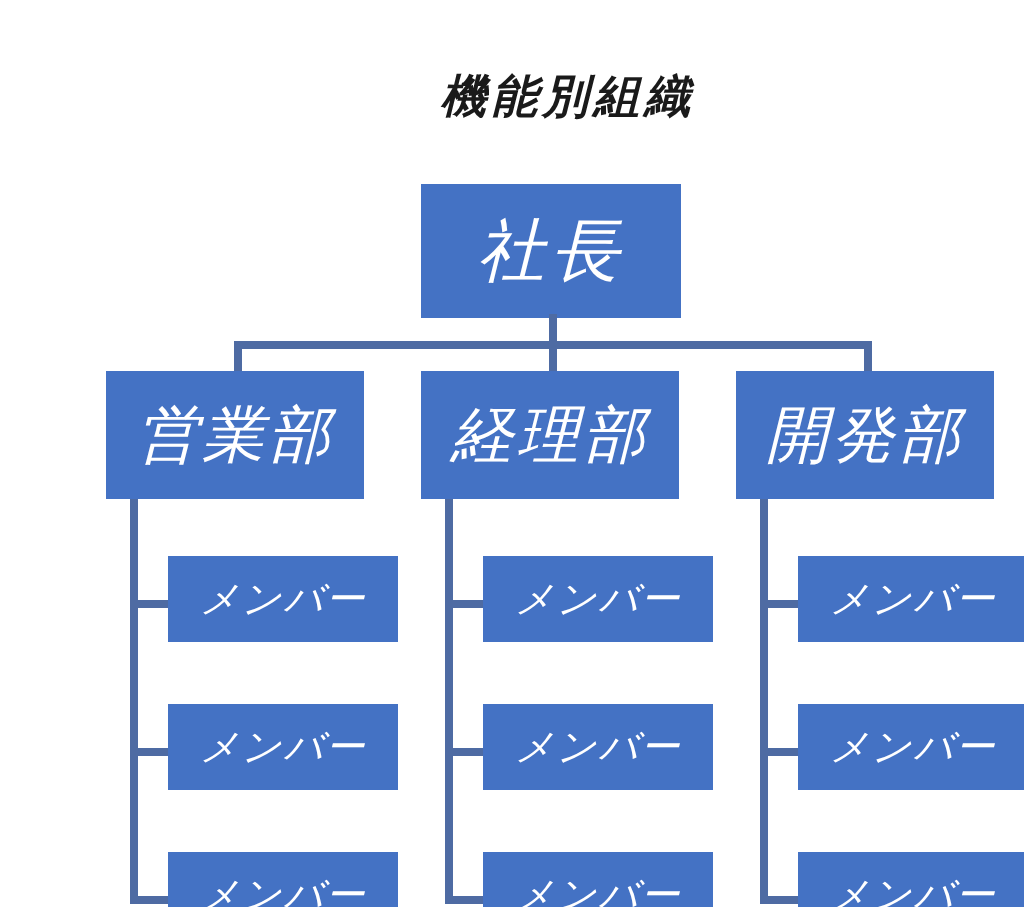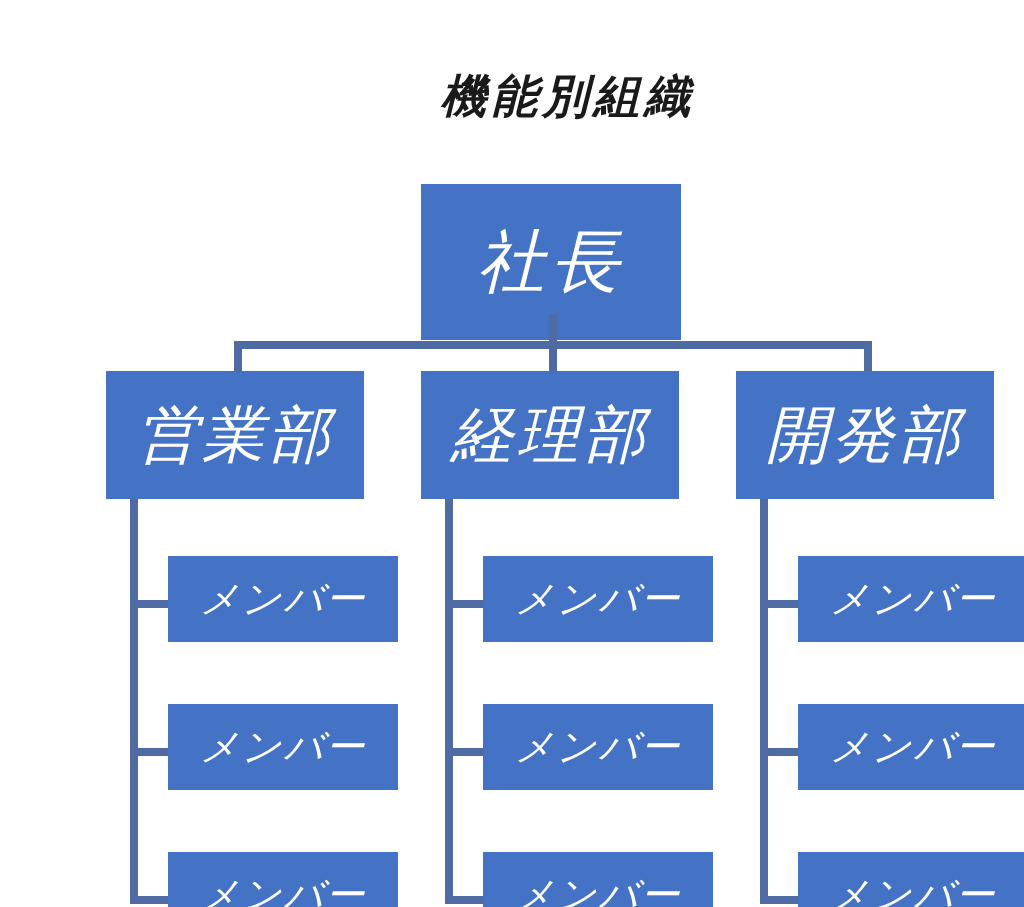--- a/index.html
+++ b/index.html
@@ -23,21 +23,21 @@
 
   .node{
     position:absolute;
     background:var(--box-fill);
     color:var(--box-text);
     display:flex;align-items:center;justify-content:center;
     font-weight:300;
     text-align:center;
     white-space:nowrap;
   }
-  .node.president{left:365px;top:128px;width:260px;height:156px;font-size:68px;letter-spacing:6px;}
+  .node.president{left:365px;top:128px;width:260px;height:134px;font-size:68px;letter-spacing:6px;}
   .node.dept{top:315px;width:258px;height:128px;font-size:62px;letter-spacing:4px;text-align:right;}
   .node.dept.c0{left:50px;}
   .node.dept.c1{left:365px;}
   .node.dept.c2{left:680px;}
   .node.member{width:230px;height:86px;font-size:39px;letter-spacing:2px;} 
   .line{position:absolute;background:var(--connector);}
   .line.h{height:2px;}
   .line.v{width:2px;}
 </style>
 </head>

